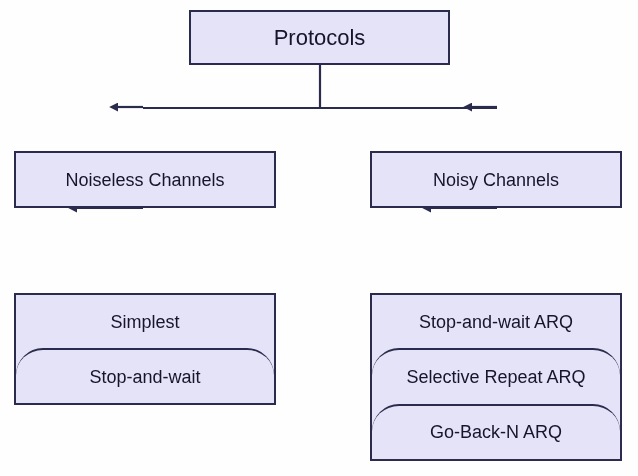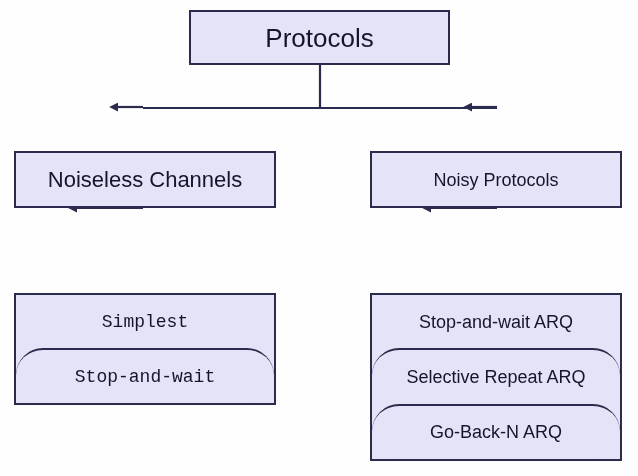--- a/index.html
+++ b/index.html
@@ -60,45 +60,45 @@
     line-height: 1;
   }
 
   
   #node-protocols {
     left: 189px;
     top: 10px;
     width: 261px;
     height: 55px;
   }
-  #node-protocols .node-cell { font-size: 26px; }
+  #node-protocols .node-cell { font-size: 22px; }
 
   #node-noiseless {
     left: 14px;
     top: 151px;
     width: 262px;
     height: 57px;
   }
-  #node-noiseless .node-cell { font-size: 22px; }
+  #node-noiseless .node-cell { font-size: 18px; }
 
   #node-noisy {
     left: 370px;
     top: 151px;
     width: 252px;
     height: 57px;
   }
   #node-noisy .node-cell { font-size: 18px; }
 
   #node-noiseless-children {
     left: 14px;
     top: 293px;
     width: 262px;
     height: 112px;
   }
-  #node-noiseless-children .node-cell { font-size: 18px; font-family: Liberation Mono, monospace; }
+  #node-noiseless-children .node-cell { font-size: 18px; }
 
   #node-noisy-children {
     left: 370px;
     top: 293px;
     width: 252px;
     height: 168px;
   }
   #node-noisy-children .node-cell { font-size: 18px; }
 </style>
 </head>
@@ -143,21 +143,21 @@
   </div>
 
   <div class="node" id="node-noiseless">
     <div class="node-cell">
       <span class="cell-label">Noiseless Channels</span>
     </div>
   </div>
 
   <div class="node" id="node-noisy">
     <div class="node-cell">
-      <span class="cell-label">Noisy Protocols</span>
+      <span class="cell-label">Noisy Channels</span>
     </div>
   </div>
 
   <div class="node" id="node-noiseless-children">
     <div class="node-cell">
       <span class="cell-label">Simplest</span>
     </div>
     <div class="node-cell">
       <span class="cell-label">Stop-and-wait</span>
     </div>

